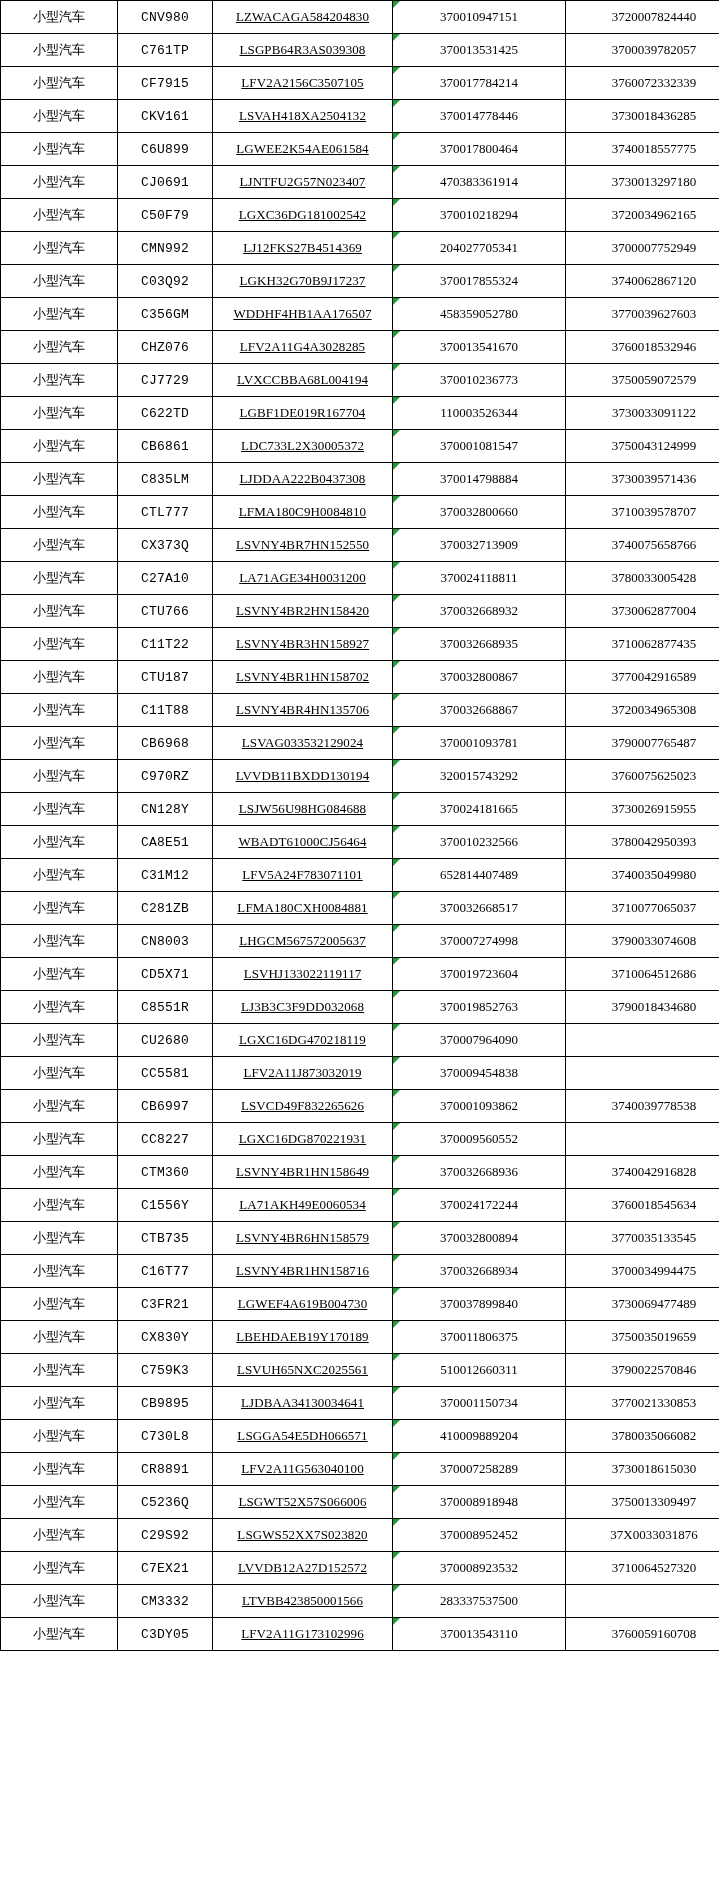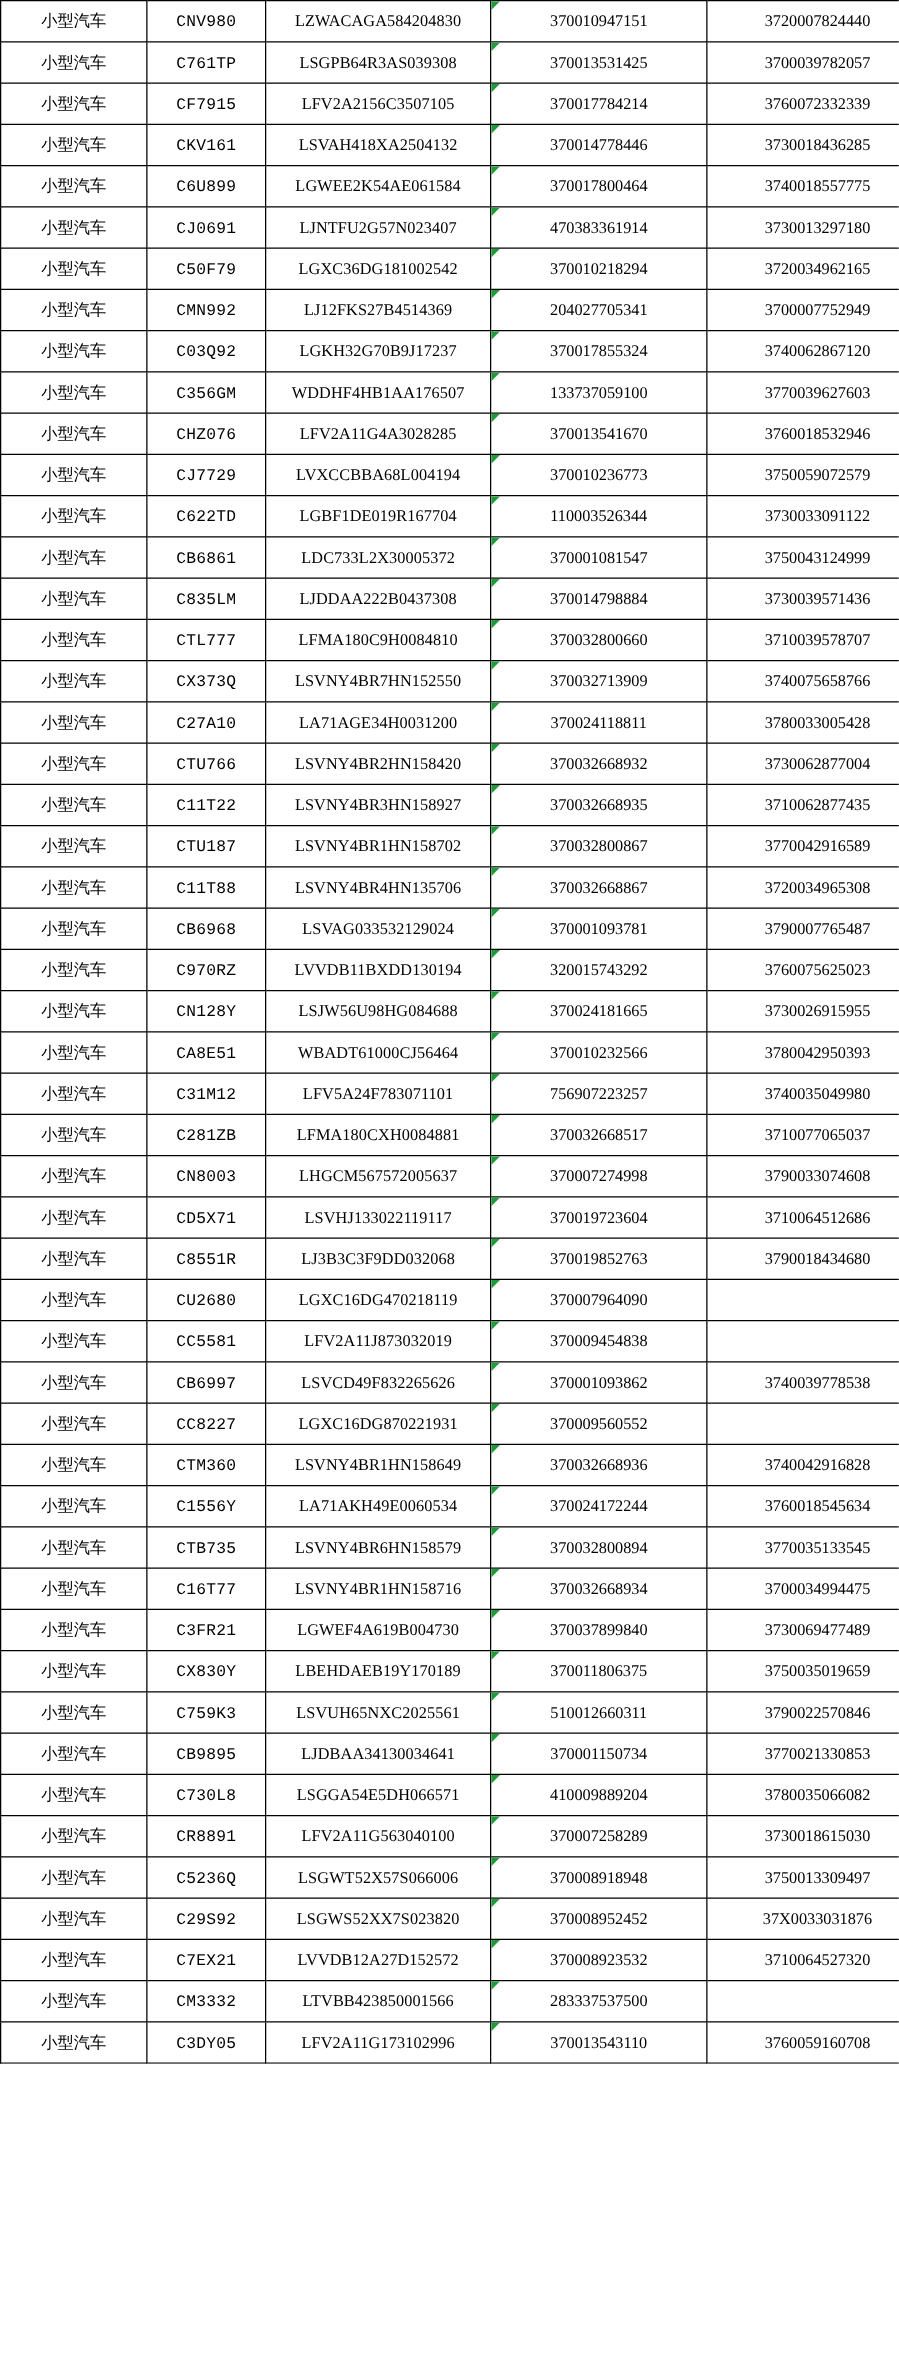--- a/index.html
+++ b/index.html
@@ -42,20 +42,21 @@
     font-family: Liberation Mono, monospace;
     font-size: 14px;
     letter-spacing: 0.2px;
   }
   td.col-vin {
     width: 175px;
     font-family: "Liberation Serif", serif;
     font-size: 14px;
     letter-spacing: 0.1px;
     position: relative;
+    text-decoration: underline;
   }
   td.col-num1 {
     width: 168px;
     font-family: "Liberation Serif", serif;
     font-size: 14px;
   }
   td.col-num2 {
     width: 172px;
     font-family: "Liberation Serif", serif;
     font-size: 14px;
@@ -142,21 +143,21 @@
           <td class="col-type">小型汽车</td>
           <td class="col-plate">C03Q92</td>
           <td class="col-vin">LGKH32G70B9J17237</td>
           <td class="col-num1">370017855324</td>
           <td class="col-num2">3740062867120</td>
         </tr>
         <tr>
           <td class="col-type">小型汽车</td>
           <td class="col-plate">C356GM</td>
           <td class="col-vin">WDDHF4HB1AA176507</td>
-          <td class="col-num1">133737059100</td>
+          <td class="col-num1">458359052780</td>
           <td class="col-num2">3770039627603</td>
         </tr>
         <tr>
           <td class="col-type">小型汽车</td>
           <td class="col-plate">CHZ076</td>
           <td class="col-vin">LFV2A11G4A3028285</td>
           <td class="col-num1">370013541670</td>
           <td class="col-num2">3760018532946</td>
         </tr>
         <tr>
@@ -261,21 +262,21 @@
           <td class="col-type">小型汽车</td>
           <td class="col-plate">CA8E51</td>
           <td class="col-vin">WBADT61000CJ56464</td>
           <td class="col-num1">370010232566</td>
           <td class="col-num2">3780042950393</td>
         </tr>
         <tr>
           <td class="col-type">小型汽车</td>
           <td class="col-plate">C31M12</td>
           <td class="col-vin">LFV5A24F783071101</td>
-          <td class="col-num1">756907223257</td>
+          <td class="col-num1">652814407489</td>
           <td class="col-num2">3740035049980</td>
         </tr>
         <tr>
           <td class="col-type">小型汽车</td>
           <td class="col-plate">C281ZB</td>
           <td class="col-vin">LFMA180CXH0084881</td>
           <td class="col-num1">370032668517</td>
           <td class="col-num2">3710077065037</td>
         </tr>
         <tr>

